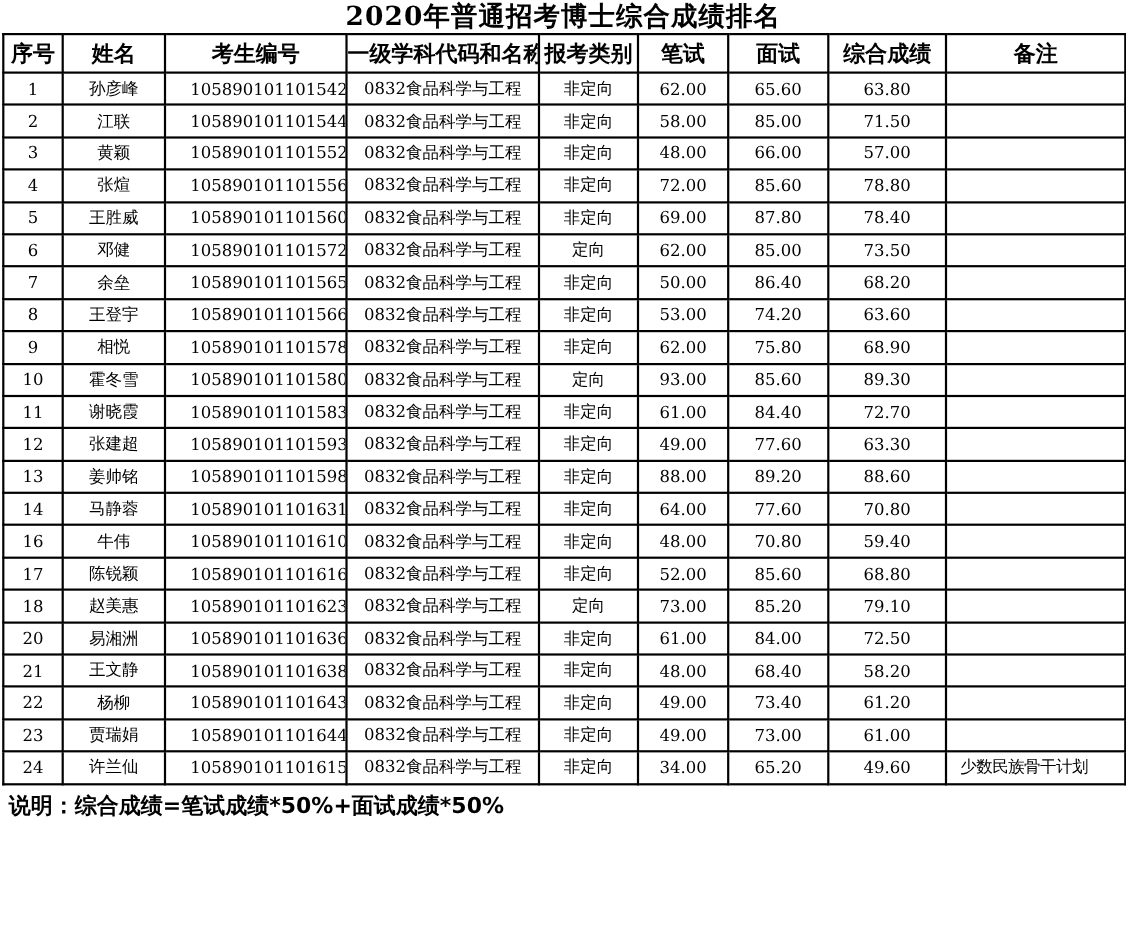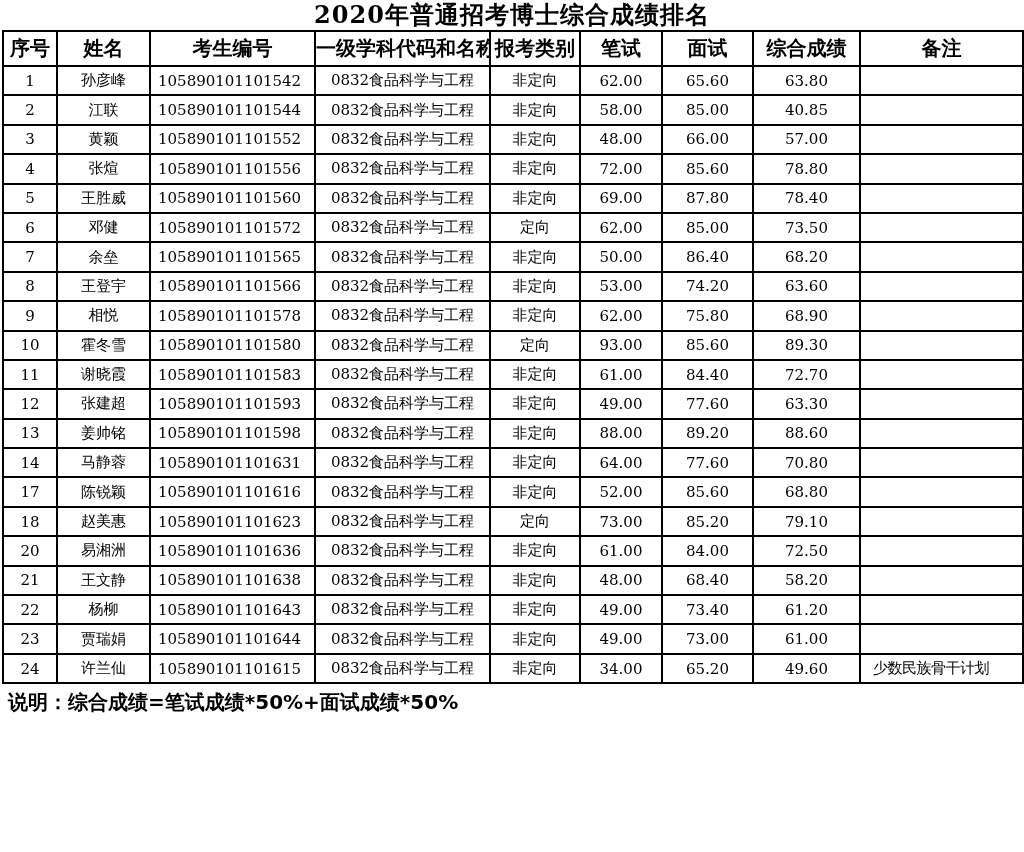--- a/index.html
+++ b/index.html
@@ -52,21 +52,21 @@
   col.c0 { width: 54px; }
   col.c1 { width: 93px; }
   col.c2 { width: 165px; }
   col.c3 { width: 175px; }
   col.c4 { width: 90px; }
   col.c5 { width: 82px; }
   col.c6 { width: 91px; }
   col.c7 { width: 107px; }
   col.c8 { width: 163px; }
   
-  td.c2 { text-align: left; padding-left: 7px; }
+  td.c2 { text-align: left; padding-left: 22px; }
   td.c8 { text-align: left; padding-left: 12px; letter-spacing: -0.5px; }
   .doc-note {
     margin-top: 5px;
     margin-left: 8px;
     font-size: 20px;
     font-weight: bold;
     font-family: "DejaVu Sans", "Liberation Sans", sans-serif;
   }
 </style>
 </head>
@@ -114,21 +114,21 @@
           <td class="c8"></td>
         </tr>
         <tr>
           <td class="c0">2</td>
           <td class="c1">江联</td>
           <td class="c2">105890101101544</td>
           <td class="c3">0832食品科学与工程</td>
           <td class="c4">非定向</td>
           <td class="c5">58.00</td>
           <td class="c6">85.00</td>
-          <td class="c7">40.85</td>
+          <td class="c7">71.50</td>
           <td class="c8"></td>
         </tr>
         <tr>
           <td class="c0">3</td>
           <td class="c1">黄颖</td>
           <td class="c2">105890101101552</td>
           <td class="c3">0832食品科学与工程</td>
           <td class="c4">非定向</td>
           <td class="c5">48.00</td>
           <td class="c6">66.00</td>
@@ -250,20 +250,31 @@
           <td class="c1">马静蓉</td>
           <td class="c2">105890101101631</td>
           <td class="c3">0832食品科学与工程</td>
           <td class="c4">非定向</td>
           <td class="c5">64.00</td>
           <td class="c6">77.60</td>
           <td class="c7">70.80</td>
           <td class="c8"></td>
         </tr>
         <tr>
+          <td class="c0">16</td>
+          <td class="c1">牛伟</td>
+          <td class="c2">105890101101610</td>
+          <td class="c3">0832食品科学与工程</td>
+          <td class="c4">非定向</td>
+          <td class="c5">48.00</td>
+          <td class="c6">70.80</td>
+          <td class="c7">59.40</td>
+          <td class="c8"></td>
+        </tr>
+        <tr>
           <td class="c0">17</td>
           <td class="c1">陈锐颖</td>
           <td class="c2">105890101101616</td>
           <td class="c3">0832食品科学与工程</td>
           <td class="c4">非定向</td>
           <td class="c5">52.00</td>
           <td class="c6">85.60</td>
           <td class="c7">68.80</td>
           <td class="c8"></td>
         </tr>

